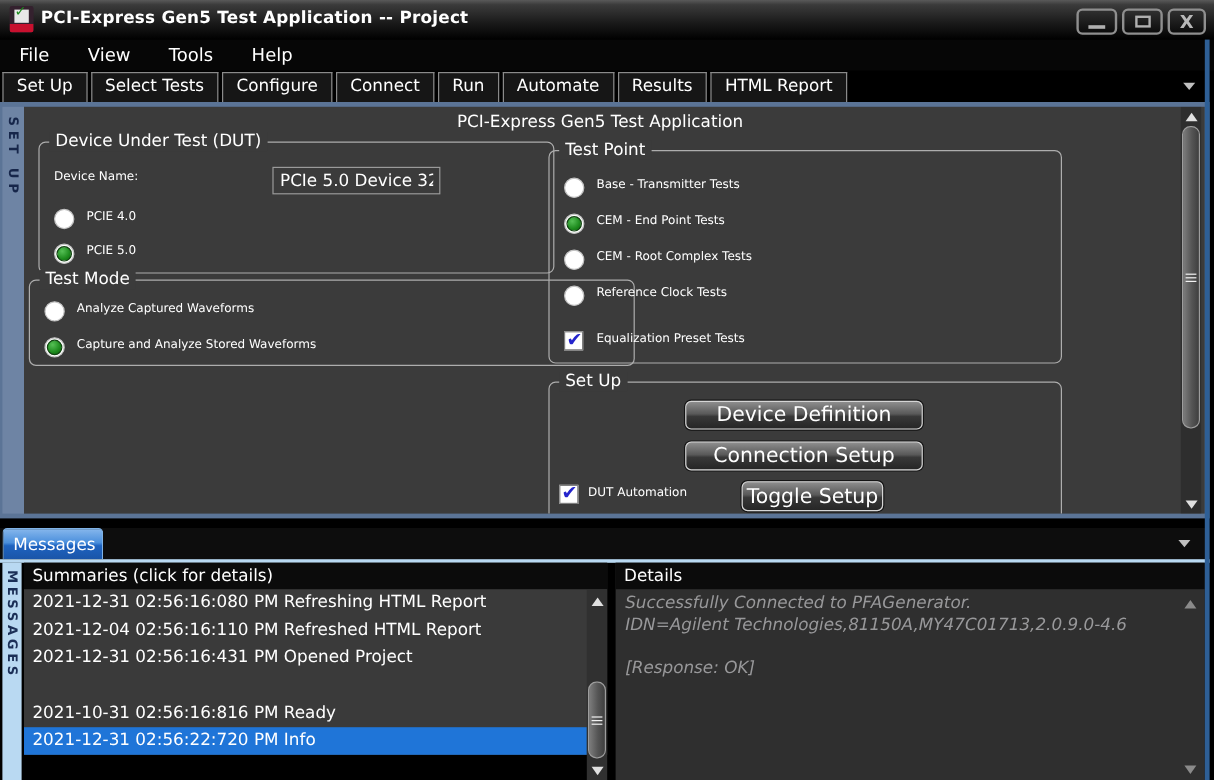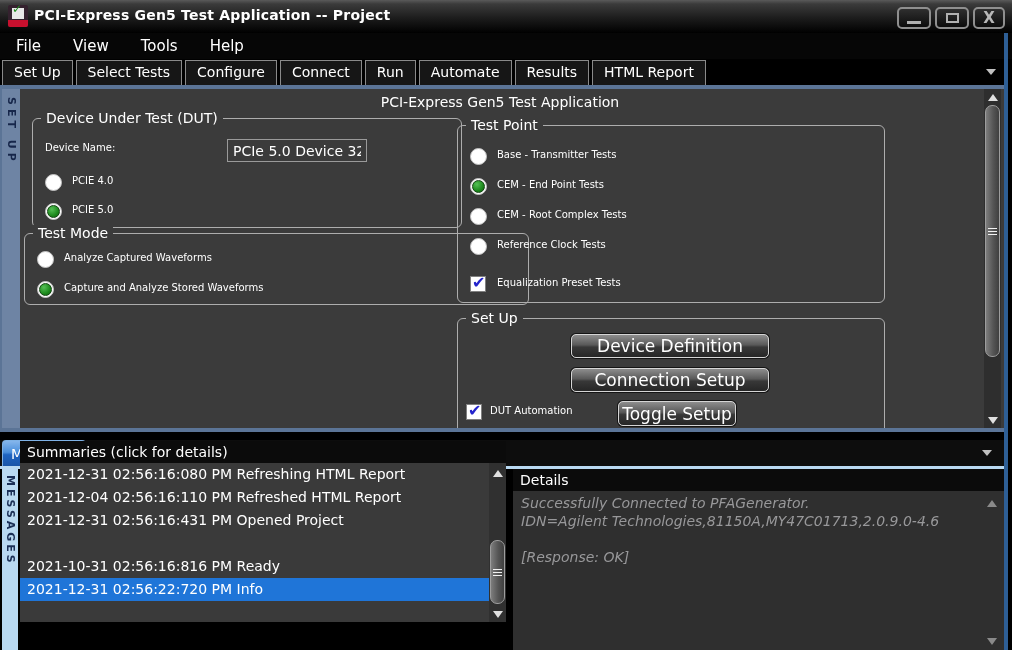--- a/index.html
+++ b/index.html
@@ -104,21 +104,21 @@
   #msg-dropdown { position:absolute; right:16px; top:10px; width:0; height:0;
     border-left:5px solid transparent; border-right:5px solid transparent;
     border-top:6px solid #c0c0c0; }
   #msg-blueline { left:0; top:466px; width:1008px; height:3px; background:#b9d9f2; }
 
   
   #messages-strip { left:2px; top:469px; width:16px; height:181px; background:#b9d9f2;
     display:flex; justify-content:center; }
   #messages-strip .vtext { color:#1b2f57; margin-top:6px; letter-spacing:3px; }
 
-  #summaries-pane { left:20px; top:441px; width:486px; height:181px; background:#3a3a3a; }
+  #summaries-pane { left:20px; top:469px; width:486px; height:160px; background:#3a3a3a; }
   .pane-header { position:absolute; left:0; top:0; width:100%; height:22px;
     background:#0b0b0b; color:#fff; font-size:14px; display:flex; align-items:center;
     padding-left:7px; }
   #summaries-list { position:absolute; left:0; top:22px; width:100%; height:159px; }
   .log-row { position:absolute; left:0; width:469px; height:23px; color:#fff;
     font-size:14px; line-height:23px; padding-left:7px; white-space:nowrap;
     overflow:hidden; }
   .log-row.selected { background:#1f75d8; }
 
   #details-pane { left:513px; top:469px; width:491px; height:181px; background:#2f2f2f; }

